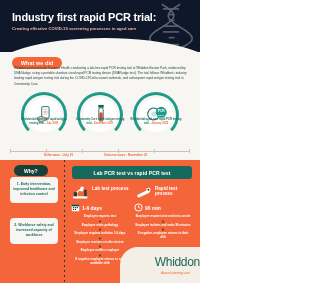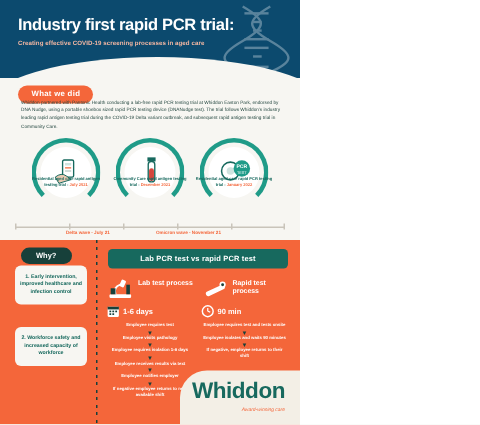--- a/index.html
+++ b/index.html
@@ -5,21 +5,21 @@
   html,body{margin:0;padding:0;}
   body{
     width:200px;height:283px;overflow:hidden;
     background:#ffffff;
     font-family:"Liberation Sans",sans-serif;
     -webkit-font-smoothing:antialiased;
   }
   .page{position:relative;width:200px;height:283px;background:#f7f6f2;overflow:hidden;}
 
   
-  .header{position:absolute;top:0;left:0;width:200px;height:52px;background:#0c4a6e;overflow:hidden;}
+  .header{position:absolute;top:0;left:0;width:200px;height:52px;background:#0f172a;overflow:hidden;}
   .header-curve{position:absolute;left:-10px;bottom:-20px;width:230px;height:34px;background:#f7f6f2;border-radius:50% 50% 0 0 / 100% 100% 0 0;}
   .dna{position:absolute;right:6px;top:2px;width:46px;height:46px;opacity:.35;}
   .title{position:absolute;left:12px;top:11px;width:150px;color:#ffffff;font-size:11px;font-weight:bold;line-height:12px;letter-spacing:-.2px;}
   .subtitle{position:absolute;left:12px;top:26px;width:158px;color:#f3b7a3;font-size:4.1px;font-weight:bold;line-height:6px;letter-spacing:.05px;}
 
   
   .pill{position:absolute;left:12px;top:57px;background:#f4663a;color:#fff;border-radius:9px;
         padding:3px 9px;font-size:5.2px;font-weight:bold;letter-spacing:.2px;}
   .para{position:absolute;left:14px;top:66px;width:174px;color:#23463f;font-size:3.15px;line-height:5.2px;}
 
@@ -62,21 +62,21 @@
   .col-title{position:absolute;left:22px;top:2px;width:40px;color:#ffffff;font-size:4.6px;font-weight:bold;line-height:5.4px;}
   .col-icon{position:absolute;left:1px;top:1px;width:20px;height:16px;}
   .metric{position:absolute;left:1px;top:19px;display:flex;align-items:center;gap:2px;color:#fff;font-size:5px;font-weight:bold;}
   .metric svg{display:block;}
   .steps{position:absolute;left:0;top:30px;width:60px;text-align:center;}
   .step{color:#ffffff;font-size:2.9px;font-weight:bold;line-height:3.6px;padding:1px 2px;}
   .arrow{color:#17403a;font-size:4px;line-height:3px;}
 
   
   .logo-blob{position:absolute;right:-6px;bottom:-6px;width:86px;height:42px;background:#f3efe6;border-radius:18px 0 0 0;}
-  .logo-text{position:absolute;right:10px;bottom:14px;color:#17695e;font-size:15px;font-weight:bold;letter-spacing:-.3px;}
+  .logo-text{position:absolute;right:0;bottom:14px;color:#17695e;font-size:12px;font-weight:normal;letter-spacing:-.3px;}
   .logo-tag{position:absolute;right:10px;bottom:8px;color:#f4663a;font-size:3.3px;font-style:italic;}
 </style>
 </head>
 <body>
 
 <div class="page">
 
   <div class="header">
     <svg class="dna" viewBox="0 0 40 40">
       <g stroke="#ffffff" stroke-width="1.4" fill="none" opacity="0.9">

